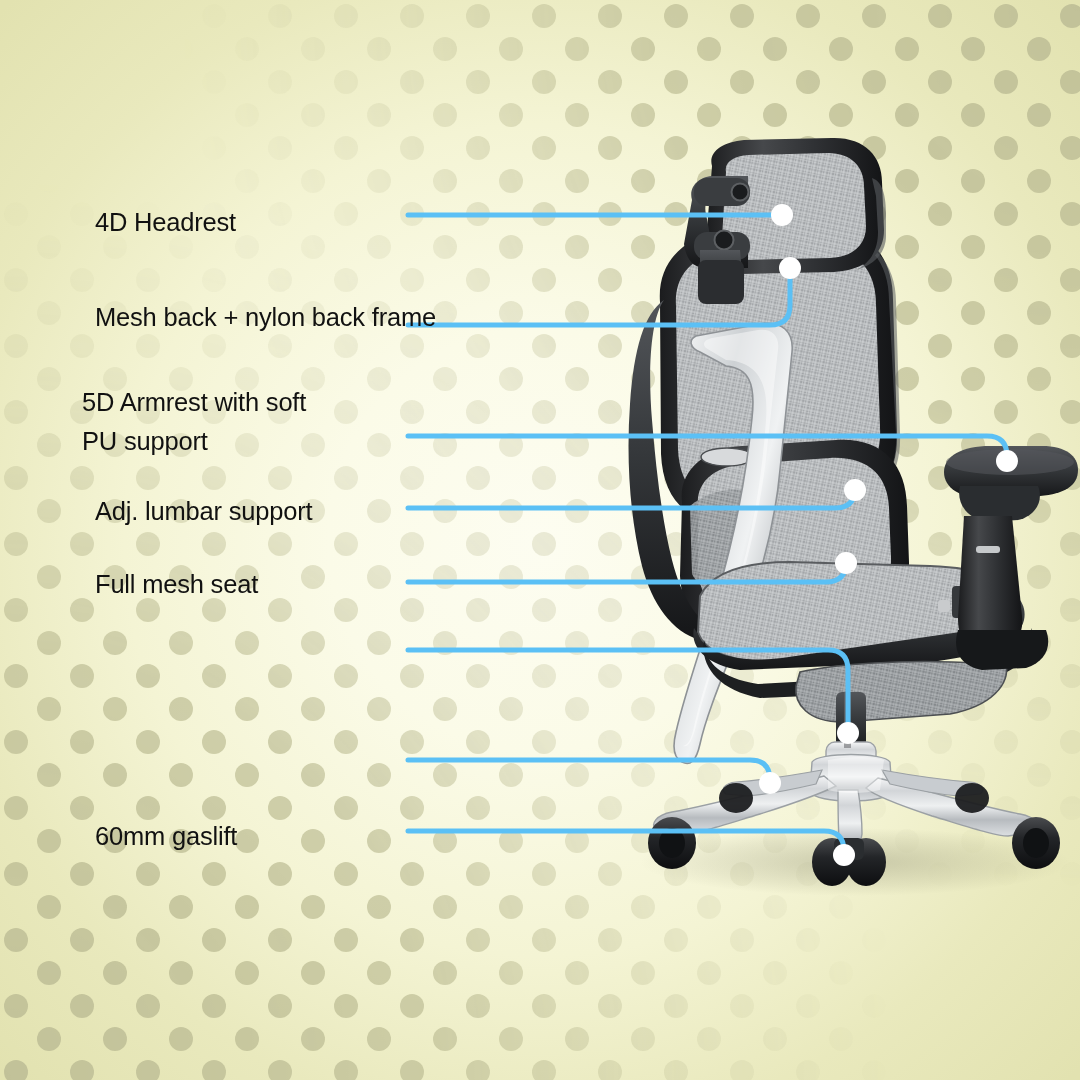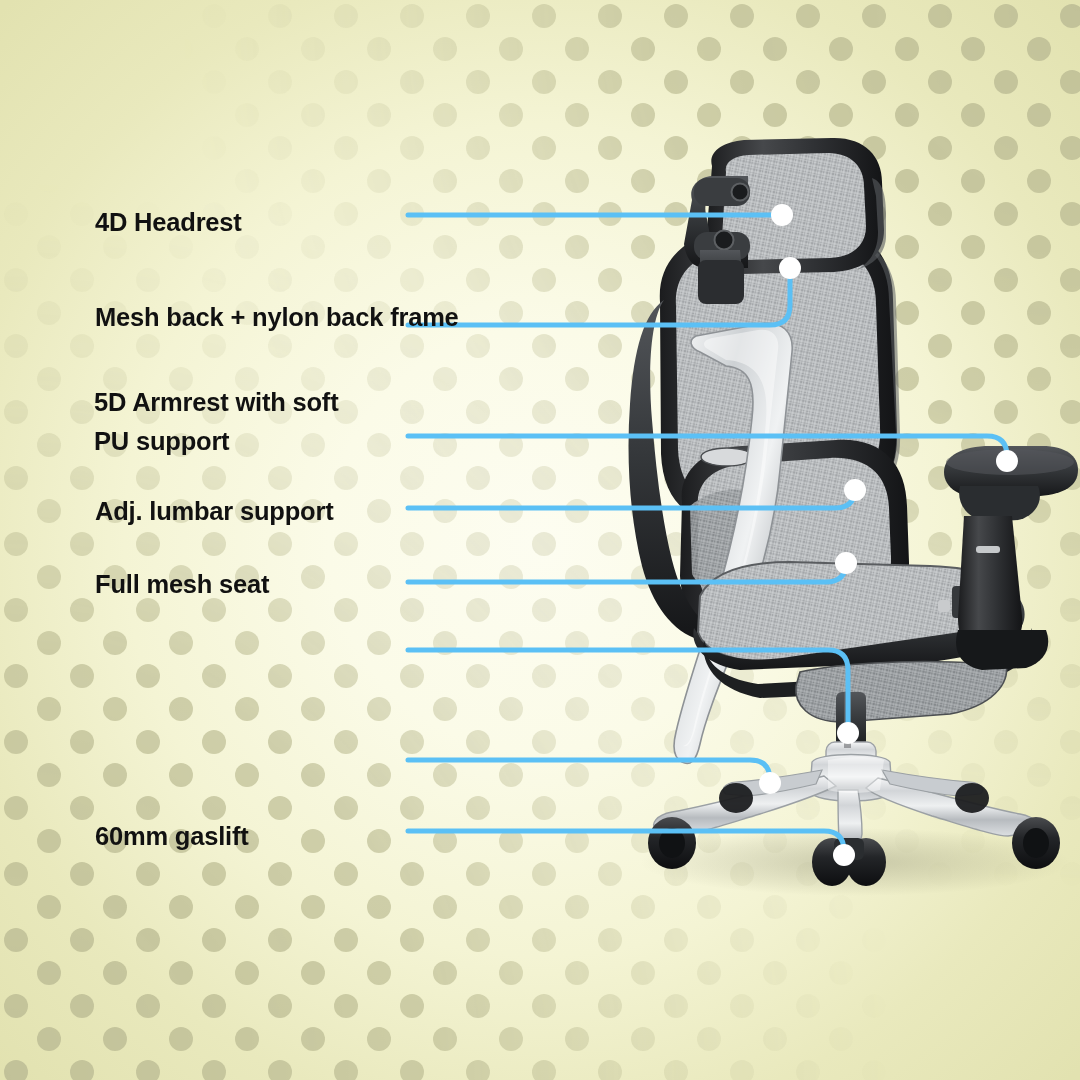--- a/index.html
+++ b/index.html
@@ -17,21 +17,21 @@
   .dots svg{display:block;width:1080px;height:1080px;}
 
   
   #chair{position:absolute;left:0;top:0;width:1080px;height:1080px;pointer-events:none;}
 
   
   #callouts{position:absolute;left:0;top:0;width:1080px;height:1080px;}
 
   .label{
     position:absolute;
-    font-weight:bold;
+    font-weight:normal;
     font-size:25.5px;
     line-height:39px;
     letter-spacing:-0.2px;
     color:#111111;
     white-space:pre;
     text-align:left;
   }
 </style>
 </head>
 <body>
@@ -339,21 +339,21 @@
       <circle cx="848" cy="733" r="11"></circle>
       <circle cx="770" cy="783" r="11"></circle>
       <circle cx="844" cy="855" r="11"></circle>
     </g>
   </svg>
 
   <div class="label" style="left:95px;top:203px;">4D Headrest</div>
 
   <div class="label" style="left:95px;top:274px;margin-top:24px;"><span>Mesh back + nylon back frame</span><br></div>
 
-  <div class="label" style="left:94px;top:383px;"><span>5D Armrest with soft</span><br><span>PU support</span></div>
+  <div class="label" style="left:82px;top:383px;"><span>5D Armrest with soft</span><br><span>PU support</span></div>
 
   <div class="label" style="left:95px;top:492px;">Adj. lumbar support</div>
 
   <div class="label" style="left:95px;top:565px;">Full mesh seat</div>
 
 
 
   <div class="label" style="left:95px;top:817px;">60mm gaslift</div>
 
 </div>

